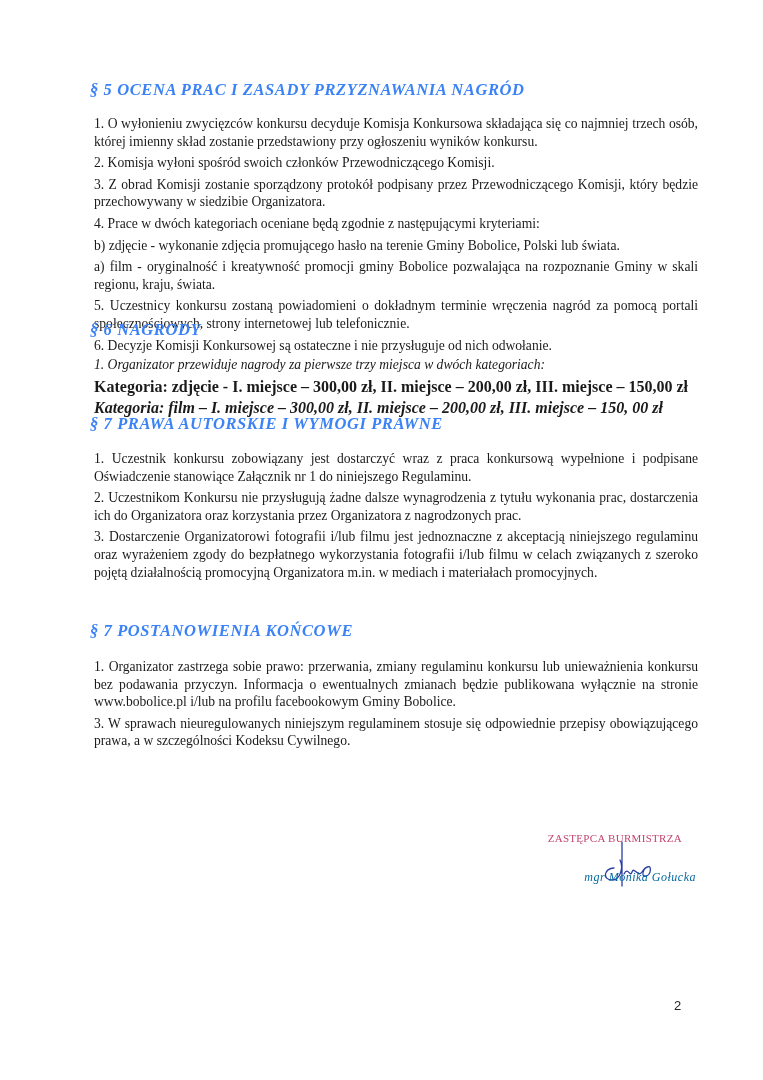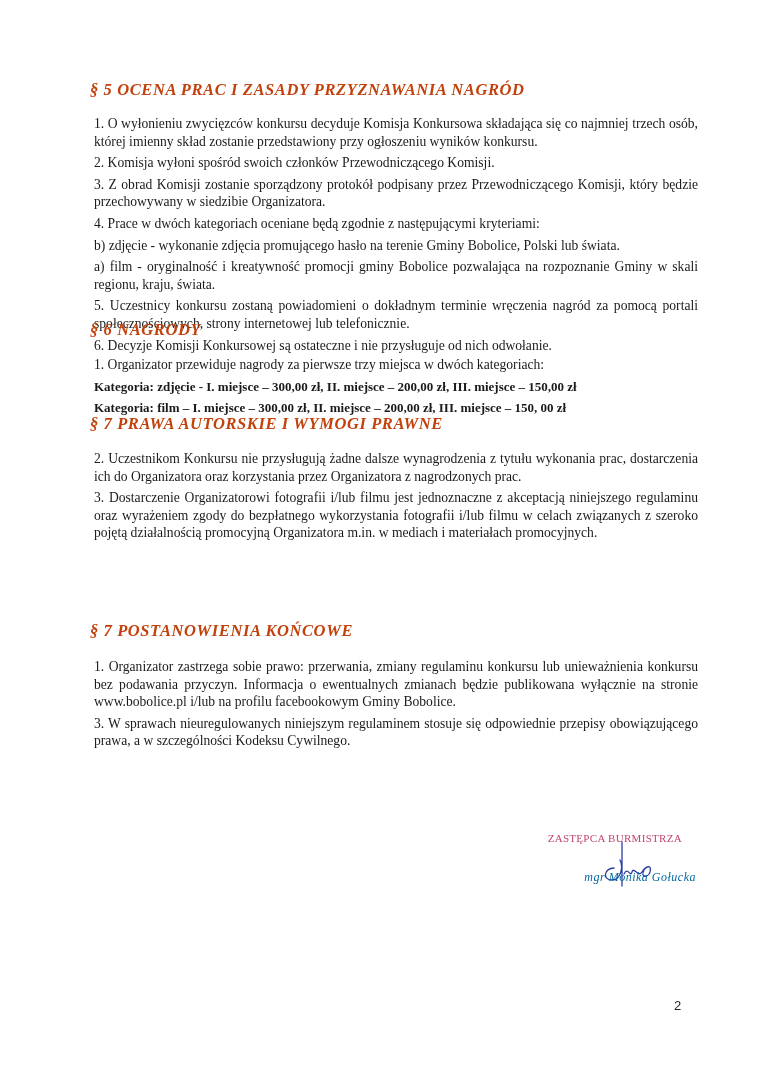--- a/index.html
+++ b/index.html
@@ -1,24 +1,24 @@
 <!DOCTYPE html>
 <html><head>
 <meta charset="utf-8">
 <style>
   html, body { margin: 0; padding: 0; background: #ffffff; }
   body { width: 763px; height: 1080px; position: relative; overflow: hidden;
          font-family: "Liberation Serif", "DejaVu Serif", serif; color: #1a1a1a; }
   .page { position: absolute; left: 90px; top: 0; width: 612px; }
-  .heading { font-style: italic; color: #c2410c; font-size: 16.5px; letter-spacing: 0.6px;
+  .heading { font-style: italic; color: #3b82f6; font-size: 16.5px; letter-spacing: 0.6px;
              margin: 0; position: absolute; left: 0; white-space: nowrap; }
   .para { position: absolute; left: 0; width: 612px; font-size: 13.6px; line-height: 17.6px; margin: 0; }
   .para p { margin: 4px; text-align: justify; text-align-last: left; }
-  .para p.nj { text-align: center; }
-  .bold { font-weight: bold; font-size: 13px; }
+  .para p.nj { text-align: center; font-style: italic; }
+  .bold { font-weight: bold; font-size: 16px; }
   .sig { position: absolute; left: 528px; top: 832px; width: 170px; height: 60px; }
   .sig-title { position: absolute; right: 16px; top: 0; font-size: 11px; letter-spacing: 0.3px; color: #c2456d; white-space: nowrap; }
   .sig-name { position: absolute; right: 2px; top: 38px; font-size: 12px; font-style: italic; color: #0369a1; white-space: nowrap; letter-spacing: 0.5px; }
   .sig-scribble { position: absolute; left: 66px; top: 6px; width: 70px; height: 50px; }
   .page-num { position: absolute; left: 674px; top: 998px; font-family: "Liberation Sans", "DejaVu Sans", sans-serif; font-size: 13px; color: #222; }
 </style>
 </head>
 <body>
 
 <div class="page">
@@ -37,20 +37,21 @@
 
   <h2 class="heading" style="top:320px">§ 6 NAGRODY</h2>
   <div class="para" style="top:352px">
     <p class="nj">1. Organizator przewiduje nagrody za pierwsze trzy miejsca w dwóch kategoriach:</p>
     <p class="bold">Kategoria: zdjęcie - I. miejsce – 300,00 zł, II. miejsce – 200,00 zł, III. miejsce – 150,00 zł</p>
     <p class="bold nj">Kategoria: film – I. miejsce – 300,00 zł, II. miejsce – 200,00 zł, III. miejsce – 150, 00 zł</p>
   </div>
 
   <h2 class="heading" style="top:414px">§ 7 PRAWA AUTORSKIE I WYMOGI PRAWNE</h2>
   <div class="para" style="top:446px">
+    <p>1. Uczestnik konkursu zobowiązany jest dostarczyć wraz z praca konkursową wypełnione i podpisane Oświadczenie stanowiące Załącznik nr 1 do niniejszego Regulaminu.</p>
     <p>2. Uczestnikom Konkursu nie przysługują żadne dalsze wynagrodzenia z tytułu wykonania prac, dostarczenia ich do Organizatora oraz korzystania przez Organizatora z nagrodzonych prac.</p>
     <p>3. Dostarczenie Organizatorowi fotografii i/lub filmu jest jednoznaczne z akceptacją niniejszego regulaminu oraz wyrażeniem zgody do bezpłatnego wykorzystania fotografii i/lub filmu w celach związanych z szeroko pojętą działalnością promocyjną Organizatora m.in. w mediach i materiałach promocyjnych.</p>
   </div>
 
   <h2 class="heading" style="top:621px">§ 7 POSTANOWIENIA KOŃCOWE</h2>
   <div class="para" style="top:654px">
     <p>1. Organizator zastrzega sobie prawo: przerwania, zmiany regulaminu konkursu lub unieważnienia konkursu bez podawania przyczyn. Informacja o ewentualnych zmianach będzie publikowana wyłącznie na stronie www.bobolice.pl i/lub na profilu facebookowym Gminy Bobolice.</p>
     <p>3. W sprawach nieuregulowanych niniejszym regulaminem stosuje się odpowiednie przepisy obowiązującego prawa, a w szczególności Kodeksu Cywilnego.</p>
   </div>
 </div>

